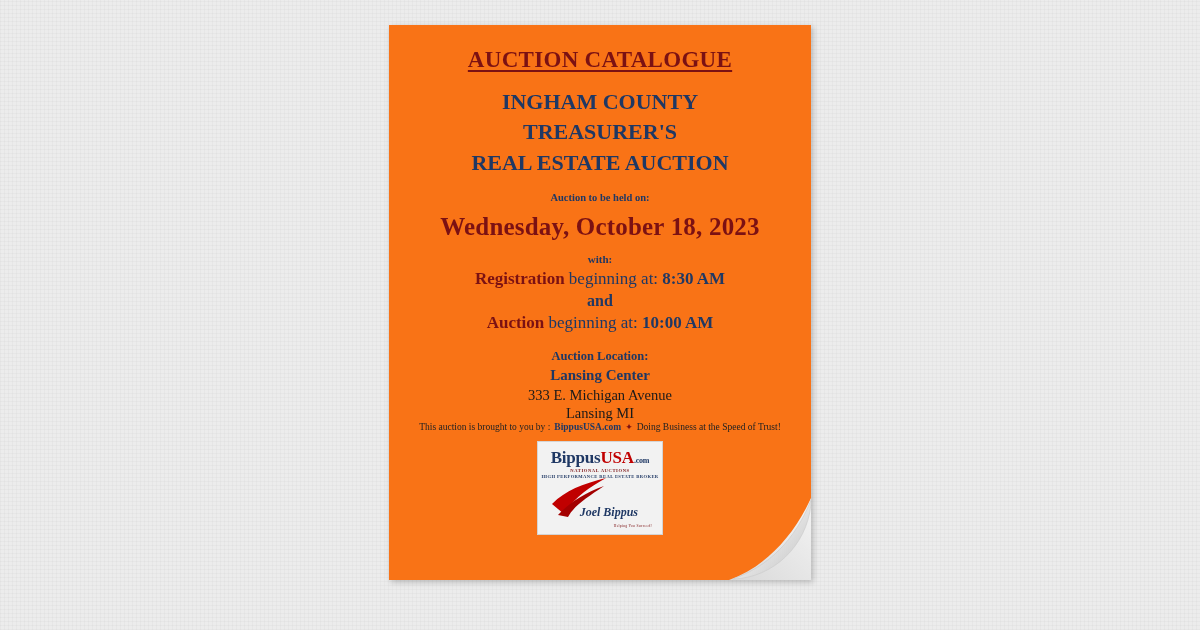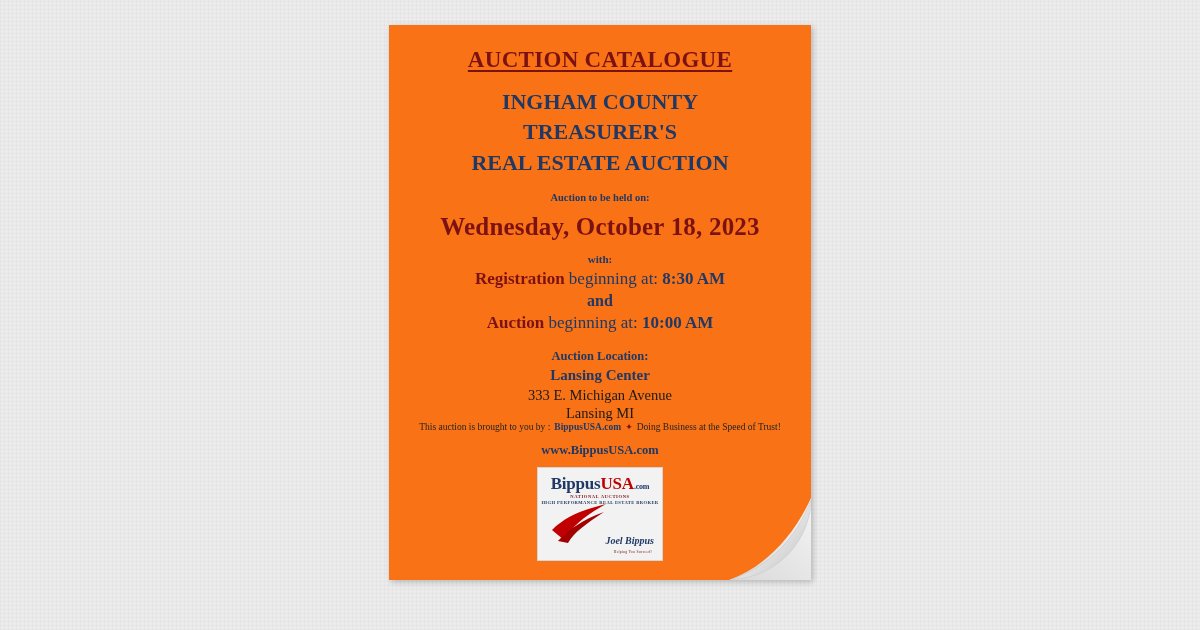--- a/index.html
+++ b/index.html
@@ -195,23 +195,23 @@
   }
   .swoosh {
     position: absolute;
     left: 10px;
     top: 32px;
     width: 72px;
     height: 44px;
   }
   .sig {
     position: absolute;
-    right: 8px;
+    right: 24px;
     bottom: 14px;
-    font-size: 10px;
+    font-size: 12px;
     color: #1f3864;
     font-style: italic;
     font-weight: bold;
   }
   .sig-sub {
     position: absolute;
     right: 10px;
     bottom: 6px;
     font-size: 3.6px;
     color: #7b1113;
@@ -269,21 +269,20 @@
     <div class="loc-addr">333 E. Michigan Avenue</div>
     <div class="loc-city">Lansing MI</div>
 
     <div class="brought-line">
       <span>This auction is brought to you by :</span>
       <span class="blue">BippusUSA.com</span>
       <span class="diamond">✦</span>
       <span>Doing Business at the Speed of Trust!</span>
     </div>
 
-    <div class="site-line">www.BippusUSA.com</div>
 
     <div class="logo-wrap">
       <div class="logo-box">
         <div class="logo-top">
           <span>Bippus</span><span class="red">USA</span><span class="dotcom">.com</span>
         </div>
         <div class="logo-tag1">NATIONAL AUCTIONS</div>
         <div class="logo-tag2">HIGH PERFORMANCE REAL ESTATE BROKER</div>
         <svg class="swoosh" viewBox="0 0 72 44">
           <path d="M4 30 C 18 16, 34 10, 58 4 C 40 14, 26 24, 16 40 Z" fill="#c00000"></path>

